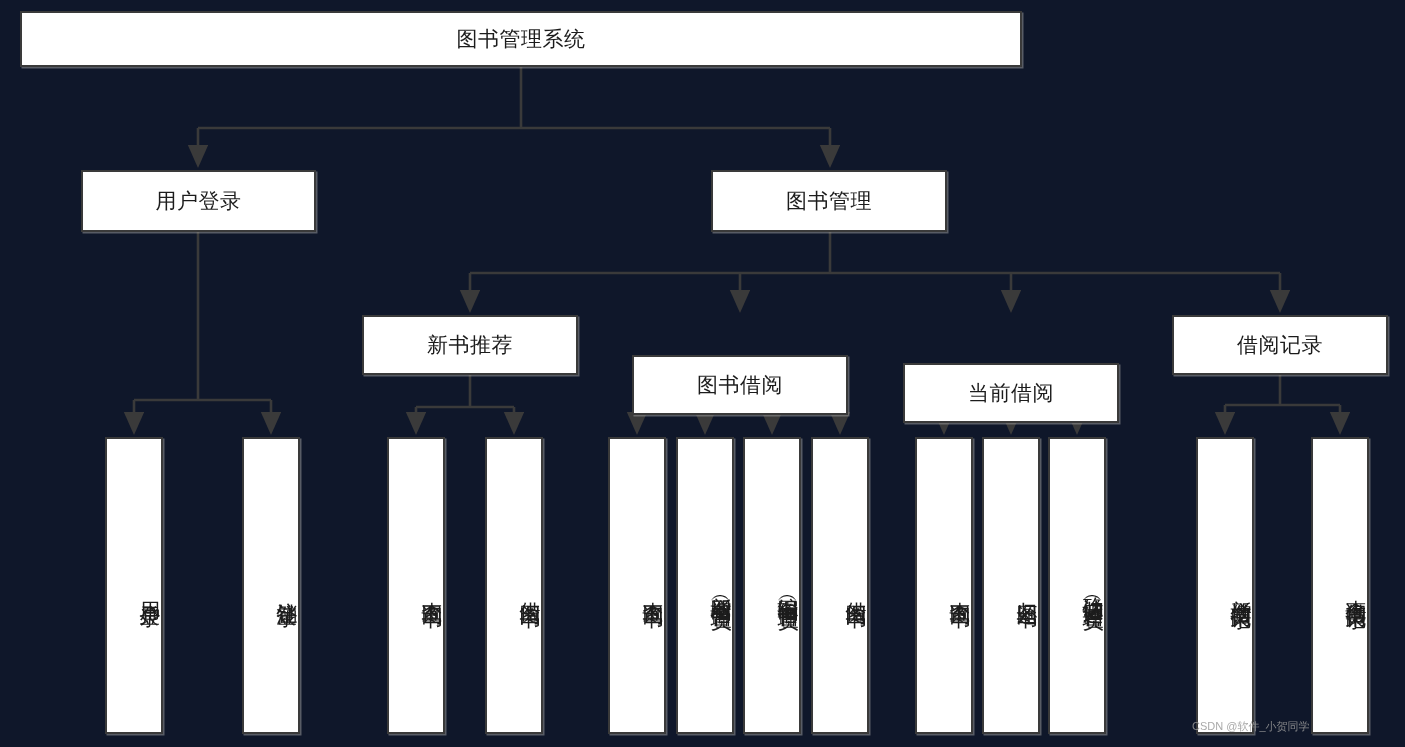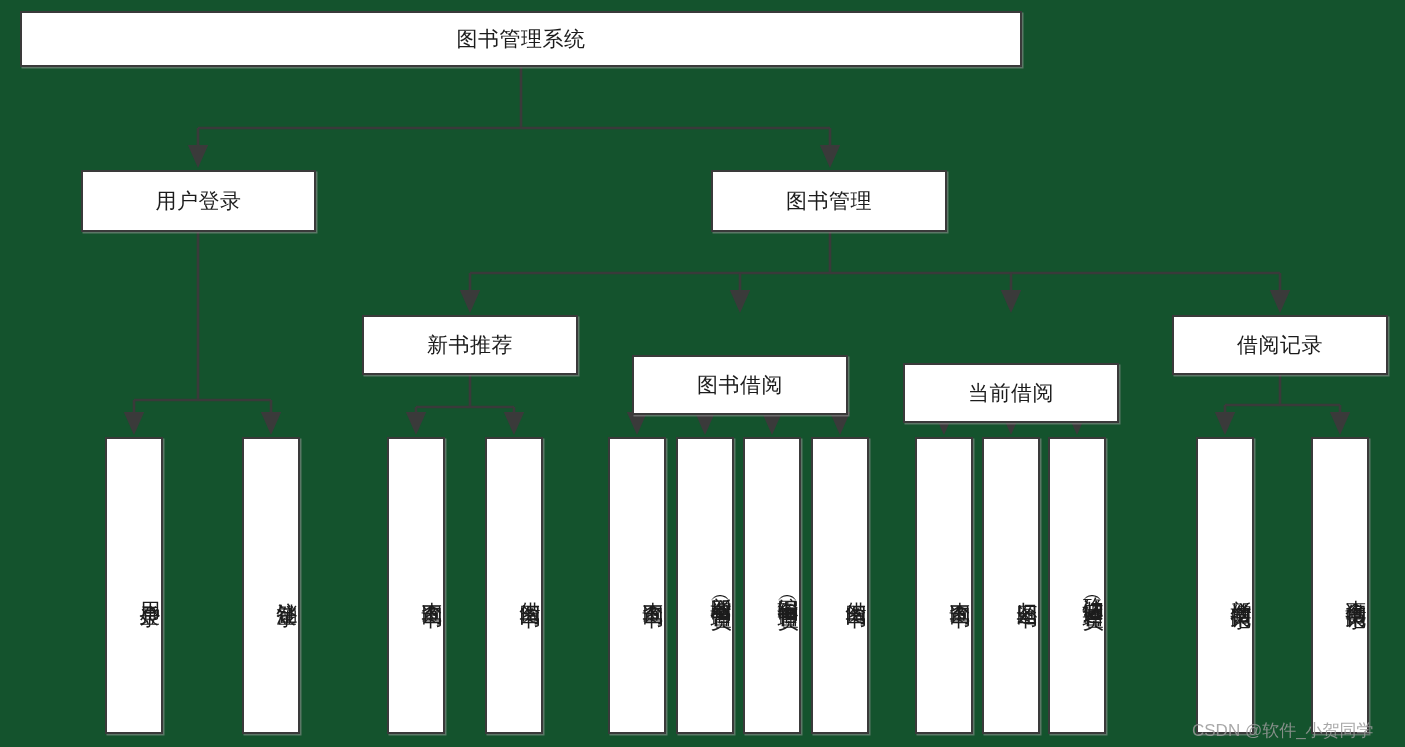--- a/index.html
+++ b/index.html
@@ -7,21 +7,21 @@
     padding: 0;
     background: #ffffff;
   }
   body {
     font-family: "Liberation Sans", "DejaVu Sans", sans-serif;
   }
   #canvas {
     position: relative;
     width: 1405px;
     height: 747px;
-    background: #14532d;
+    background: #0f172a;
     overflow: hidden;
   }
   svg.edges {
     position: absolute;
     left: 0;
     top: 0;
     width: 1405px;
     height: 747px;
     pointer-events: none;
   }
@@ -47,21 +47,21 @@
     font-size: 21px;
     letter-spacing: 2px;
     line-height: 1;
     padding-top: 6px;
     align-items: flex-start;
     justify-content: center;
     white-space: nowrap;
   }
   .watermark {
     position: absolute;
-    font-size: 17px;
+    font-size: 11px;
     color: #9a9a9a;
     white-space: nowrap;
     opacity: 0.85;
   }
 </style>
 </head>
 <body>
 
 <div id="canvas">
 

